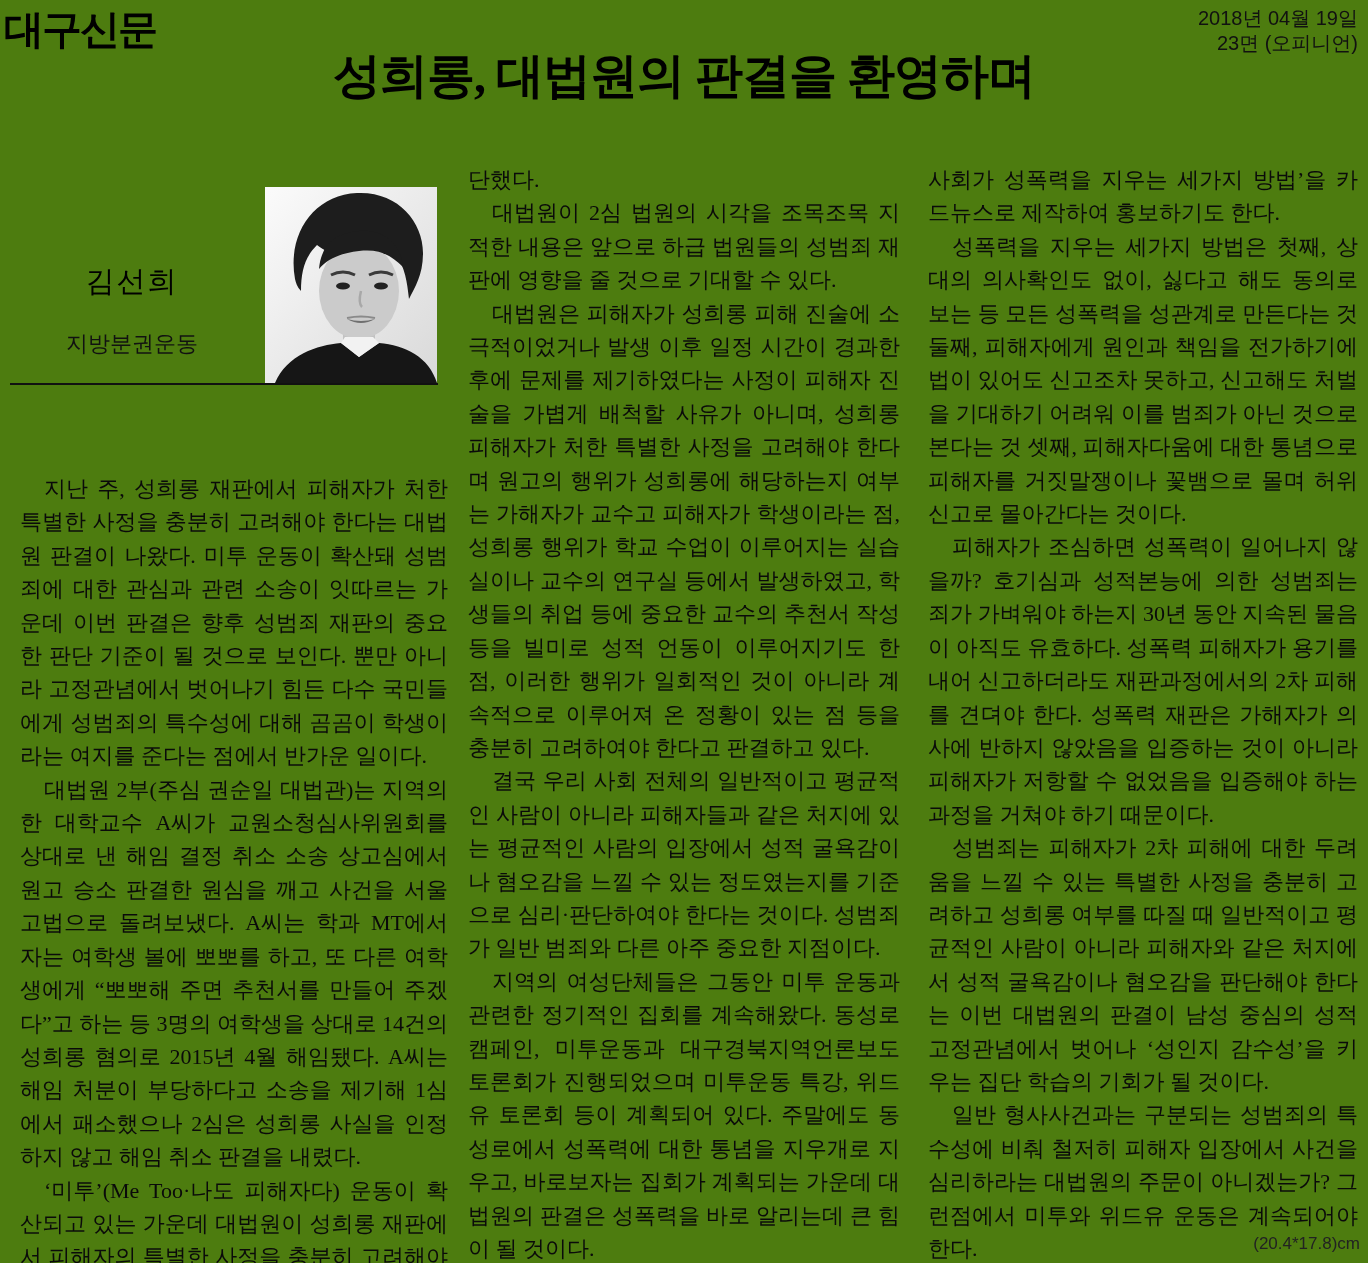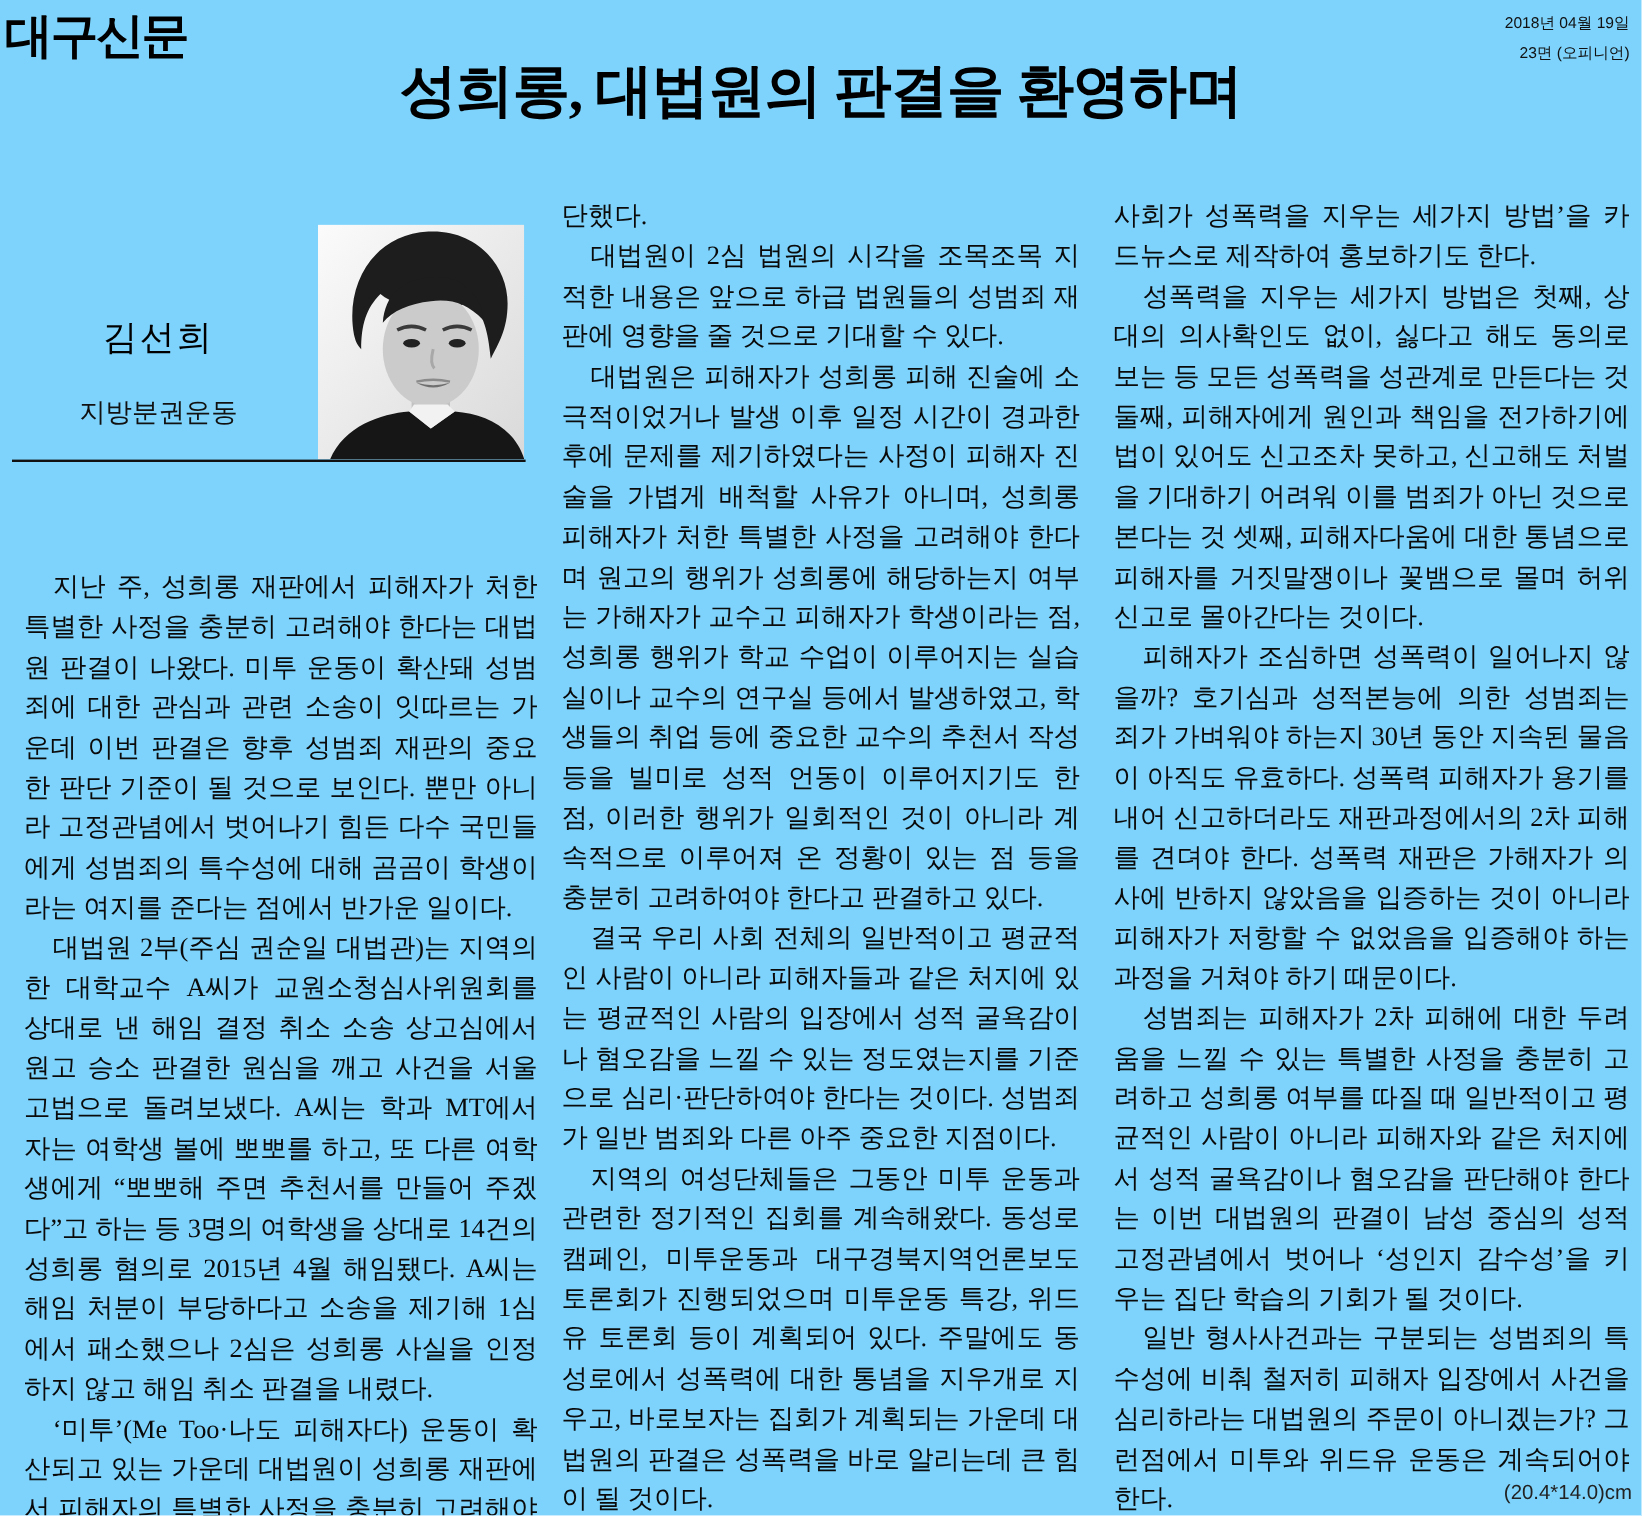--- a/index.html
+++ b/index.html
@@ -1,20 +1,20 @@
 <!DOCTYPE html>
 <html lang="ko"><head>
 <meta charset="utf-8">
 <style>
   html, body { margin: 0; padding: 0; background: #ffffff; }
   .page {
     position: relative;
     width: 1368px;
     height: 1263px;
-    background: #7dd3fc;
+    background: #4d7c0f;
     overflow: hidden;
     font-family: "Liberation Serif", serif;
     color: #000;
     text-decoration: underline;
   }
 
   
   .logo {
     position: absolute;
     left: 4px; top: 2px;
@@ -22,21 +22,21 @@
     font-weight: 900;
     font-size: 40px;
     letter-spacing: -2px;
     color: #000;
   }
   .dateblock {
     position: absolute;
     right: 10px; top: 6px;
     text-align: right;
     font-family: "Liberation Sans", sans-serif;
-    font-size: 13px;
+    font-size: 20px;
     line-height: 25px;
     color: #111;
   }
 
   
   .headline {
     position: absolute;
     left: 0; top: 44px;
     width: 100%;
     margin: 0;
@@ -184,15 +184,15 @@
   </div>
 
   <div class="col col-3">
     <p class="cont">사회가 성폭력을 지우는 세가지 방법’을 카드뉴스로 제작하여 홍보하기도 한다.</p>
     <p>성폭력을 지우는 세가지 방법은 첫째, 상대의 의사확인도 없이, 싫다고 해도 동의로 보는 등 모든 성폭력을 성관계로 만든다는 것 둘째, 피해자에게 원인과 책임을 전가하기에 법이 있어도 신고조차 못하고, 신고해도 처벌을 기대하기 어려워 이를 범죄가 아닌 것으로 본다는 것 셋째, 피해자다움에 대한 통념으로 피해자를 거짓말쟁이나 꽃뱀으로 몰며 허위신고로 몰아간다는 것이다.</p>
     <p>피해자가 조심하면 성폭력이 일어나지 않을까? 호기심과 성적본능에 의한 성범죄는 죄가 가벼워야 하는지 30년 동안 지속된 물음이 아직도 유효하다. 성폭력 피해자가 용기를 내어 신고하더라도 재판과정에서의 2차 피해를 견뎌야 한다. 성폭력 재판은 가해자가 의사에 반하지 않았음을 입증하는 것이 아니라 피해자가 저항할 수 없었음을 입증해야 하는 과정을 거쳐야 하기 때문이다.</p>
     <p>성범죄는 피해자가 2차 피해에 대한 두려움을 느낄 수 있는 특별한 사정을 충분히 고려하고 성희롱 여부를 따질 때 일반적이고 평균적인 사람이 아니라 피해자와 같은 처지에서 성적 굴욕감이나 혐오감을 판단해야 한다는 이번 대법원의 판결이 남성 중심의 성적 고정관념에서 벗어나 ‘성인지 감수성’을 키우는 집단 학습의 기회가 될 것이다.</p>
     <p>일반 형사사건과는 구분되는 성범죄의 특수성에 비춰 철저히 피해자 입장에서 사건을 심리하라는 대법원의 주문이 아니겠는가? 그런점에서 미투와 위드유 운동은 계속되어야 한다.</p>
   </div>
 
-  <div class="size-note">(20.4*14.0)cm</div>
+  <div class="size-note">(20.4*17.8)cm</div>
 
 </div>
 
 </body></html>

